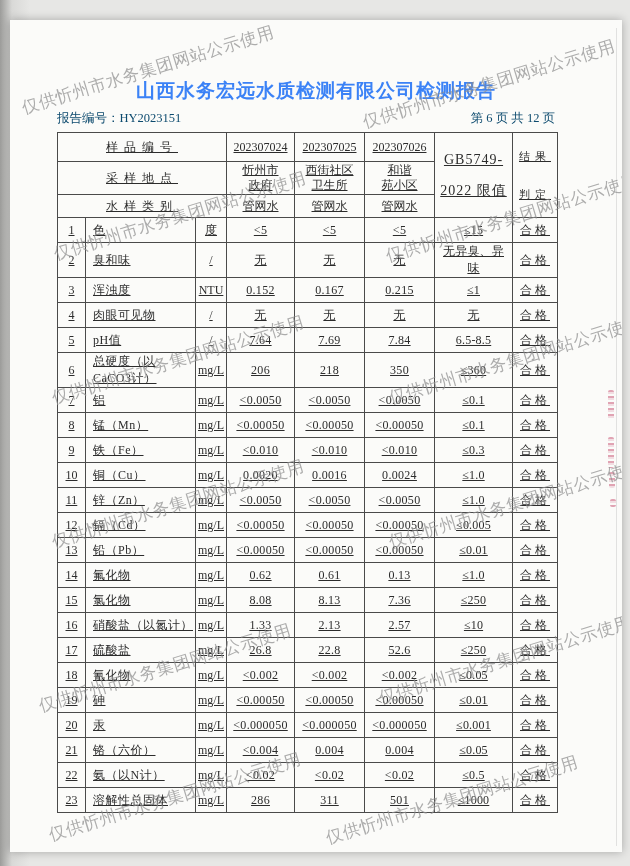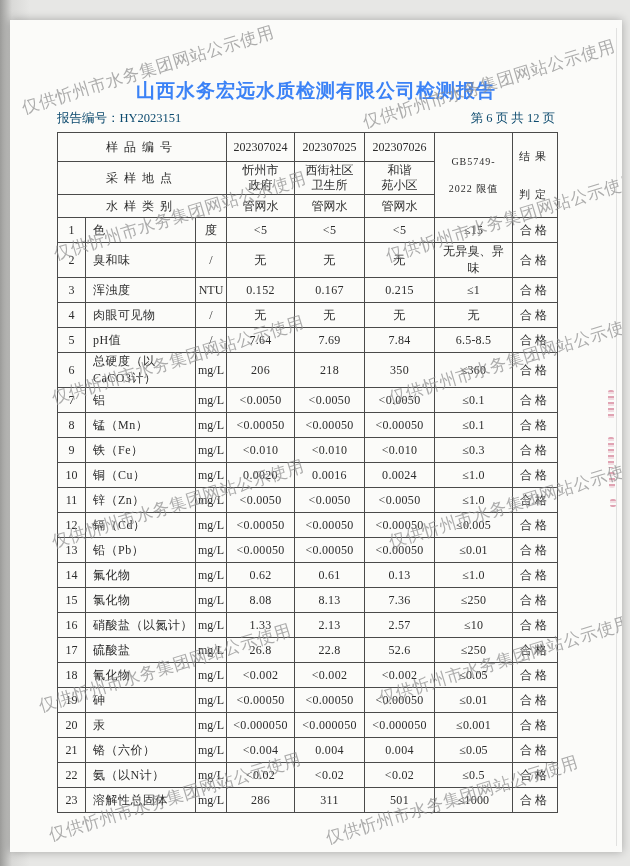--- a/index.html
+++ b/index.html
@@ -19,33 +19,34 @@
     font-family:"Liberation Sans","DejaVu Sans",sans-serif;
     font-size:19px;font-weight:700;letter-spacing:1px;color:#3b82f6;white-space:nowrap;
   }
   .meta{
     position:absolute;top:90px;left:47px;width:498px;display:flex;
     justify-content:space-between;font-size:12.5px;color:#0c4a6e;text-align:center;
   }
   table.report{
     position:absolute;left:47px;top:112px;border-collapse:collapse;table-layout:fixed;
     color:#2c2c2c;
+    text-decoration:underline;
   }
   table.report td{
     border:1px solid #4a4a4a;text-align:center;vertical-align:middle;
     font-size:12px;padding:0 2px;overflow:hidden;
   }
   table.report{border:1.5px solid #3c3c3c;}
   tr.h1 td{height:28px;}
   tr.h2 td{height:32px;line-height:1.25;white-space:pre-line;}
   tr.h3 td{height:22px;}
   tbody.rows td{height:24px;}
   .h-label{letter-spacing:6px;}
   .h-stack{line-height:1.1;}
-  .h-limit div{letter-spacing:1px;font-size:10px;line-height:1.1;}
+  .h-limit div{letter-spacing:1px;font-size:14px;line-height:1.1;}
   .h-limit div+div{margin-top:16px;}
   .h-result div{letter-spacing:5px;font-size:11px;line-height:1.1;}
   .h-result div+div{margin-top:26px;}
   .c-param{text-align:left !important;padding-left:7px !important;letter-spacing:.5px;}
   .c-no{font-size:12px;}
   .c-val{letter-spacing:.3px;}
   .c-limit{font-size:11.5px;letter-spacing:.2px;margin-left:37px;}
   .c-result{letter-spacing:3px;}
   .wm{
     position:absolute;transform:translate(-50%,-50%) rotate(-17deg);

